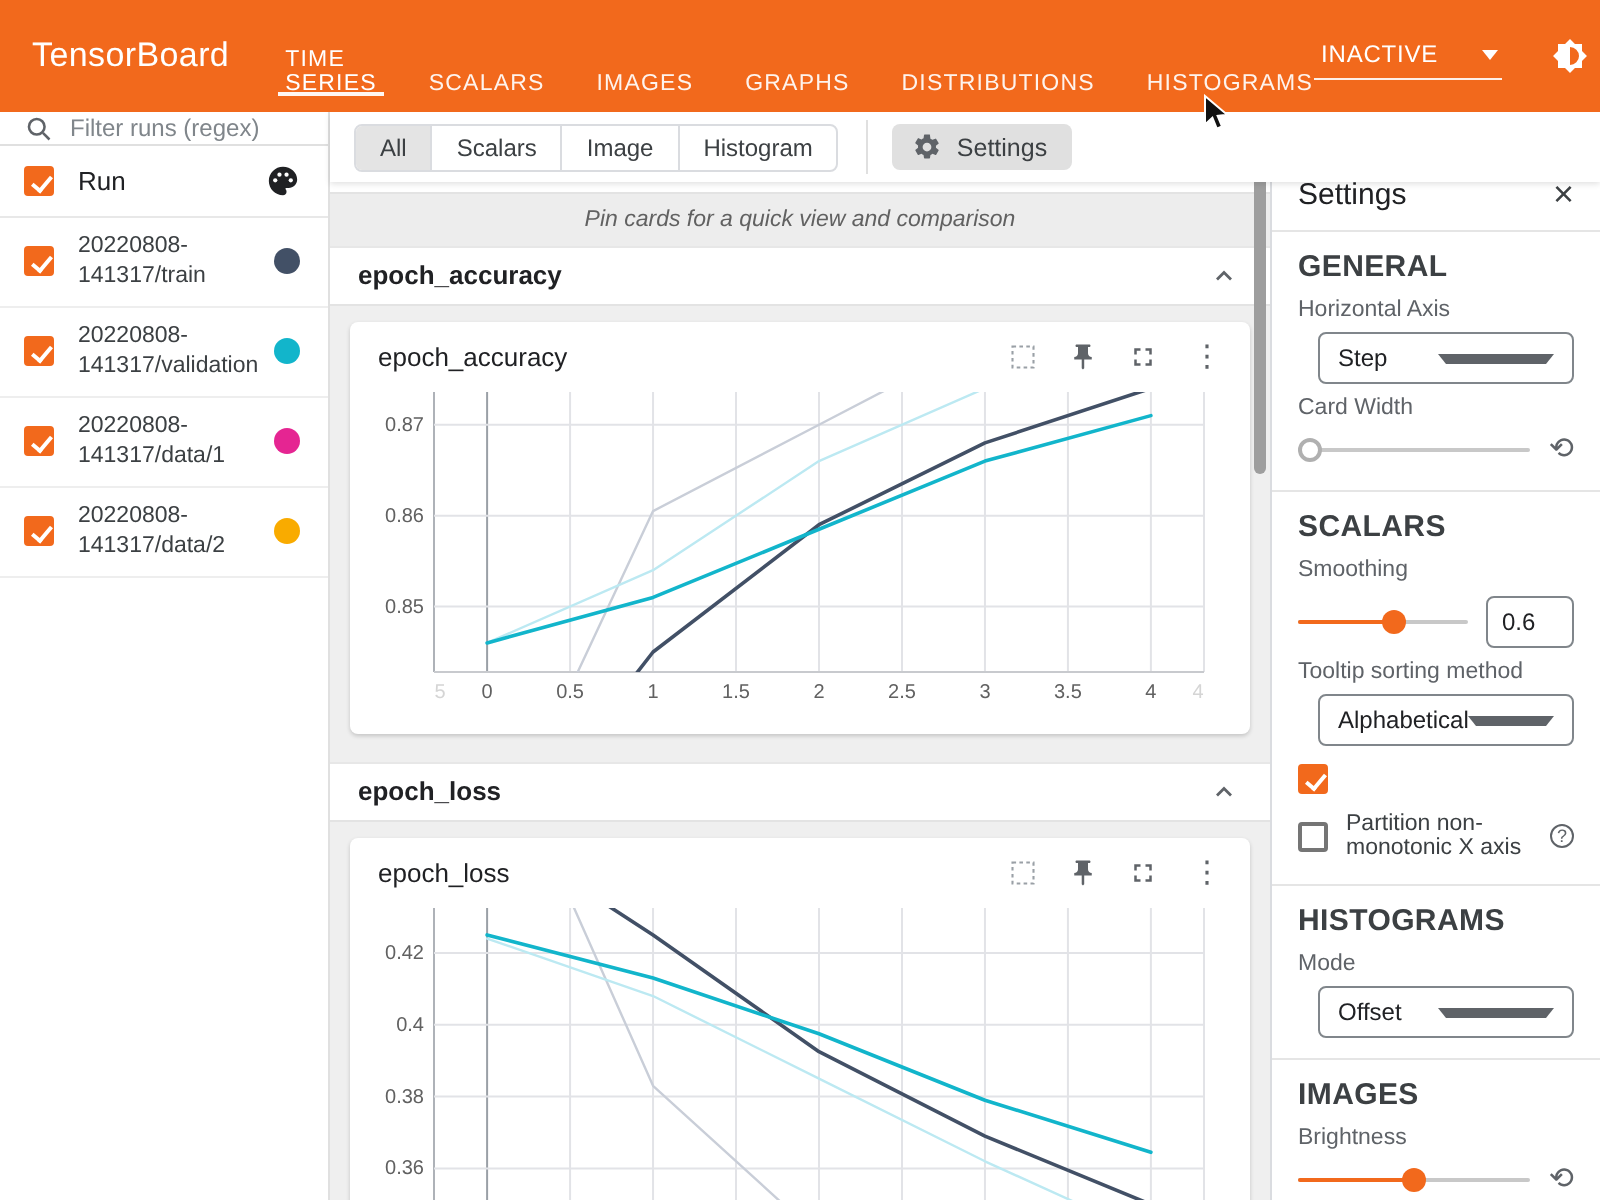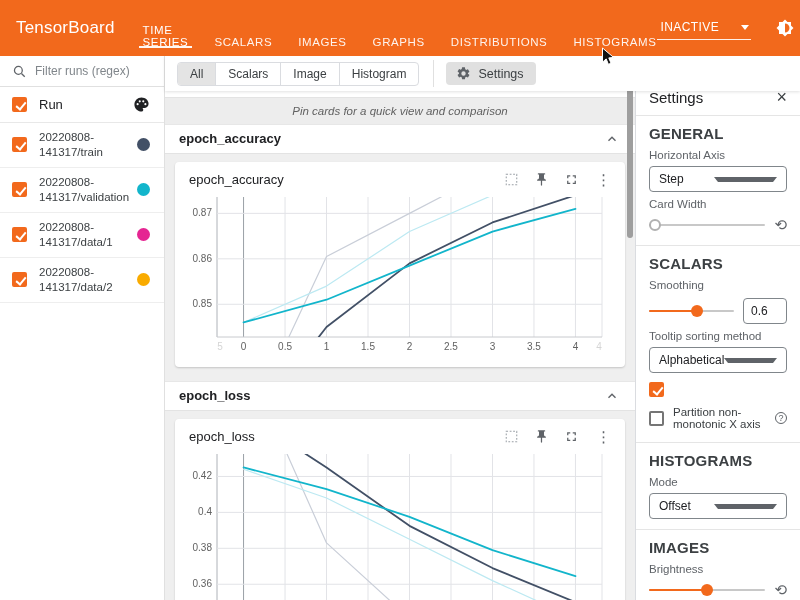--- a/index.html
+++ b/index.html
@@ -21,21 +21,21 @@
   
   .layout { display:flex; height:560px; }
   .sidebar { width:165px; border-right:1px solid #e0e0e0; background:#fff; display:flex; flex-direction:column; }
   .right-col { flex:1; display:flex; flex-direction:column; min-width:0; }
   .main-toolbar { height:35px; background:#fff; display:flex; align-items:center; padding:0 10px 0 12px; box-shadow:0 1px 3px rgba(0,0,0,.12); position:relative; z-index:4; }
   .right-lower { flex:1; display:flex; min-height:0;align-items:center; }
   .content-area { flex:1; background:#efefef; position:relative; overflow:hidden; min-width:0; }
   .settings-panel { width:165px; background:#fff; border-left:1px solid #dadce0; padding:0; overflow:hidden; }
 
   
-  .search-row { height:31px; display:flex; align-items:center; gap:8px; padding:0 10px 0 12px; border-bottom:1px solid #e0e0e0; }
+  .search-row { height:17px; display:flex; align-items:center; gap:8px; padding:0 10px 0 12px; border-bottom:1px solid #e0e0e0; }
   .search-row input { border:none; outline:none; flex:1; min-width:0; font-size:12px; font-family:inherit; color:#3c4043; }
   .search-row input::placeholder { color:#80868b; }
   .run-header { display:flex; align-items:center; padding:9px 14px 9px 12px; border-bottom:1px solid #e8e8e8; }
   .run-header .hdr-label { font-size:13px; color:#202124; margin-left:12px; flex:1; }
   .run-row { display:flex; align-items:center; padding:7px 14px 7px 12px; border-bottom:1px solid #eee; cursor:pointer; }
   .run-name { font-size:11.5px; line-height:1.3; color:#3c4043; margin-left:12px; flex:1; overflow-wrap:anywhere; }
   .run-dot { width:13px; height:13px; border-radius:50%; flex:none; }
   .cb { width:15px; height:15px; border:2px solid #757575; border-radius:2px; flex:none; position:relative; background:#fff; cursor:pointer; }
   .cb.checked { background:#f2691c; border-color:#f2691c; }
   .cb.checked::after { content:""; position:absolute; left:3.5px; top:0.5px; width:4px; height:8px; border:solid #fff; border-width:0 2px 2px 0; transform:rotate(40deg); }
@@ -66,21 +66,21 @@
   .kebab { font-size:15px; color:#5f6368; line-height:1; cursor:pointer; padding:0 2px; }
   .chart-host { padding:2px 0 0 6px; }
   .vscroll { position:absolute; top:4px; right:2px; width:6px; height:166px; background:#9e9e9e; border-radius:3px; cursor:pointer; }
   .sp-title-row { display:flex; align-items:center; padding:11px 13px 9px 13px; border-bottom:1px solid #e5e5e5; }
   .sp-title { font-size:15px; color:#202124; flex:1; }
   .sp-close { font-size:18px; color:#3c4043; cursor:pointer; line-height:1; }
   .sp-section { padding:9px 13px 10px 13px; border-bottom:1px solid #e5e5e5; }
   .sp-section:last-child { border-bottom:none; }
   .sp-heading { font-size:15px; font-weight:700; color:#3c4043; letter-spacing:.2px; margin-bottom:7px; }
   .sp-label { font-size:11.5px; color:#5f6368; margin:6px 0 5px 0; display:flex; align-items:center; gap:5px; }
-  .mat-select { height:26px; border:1px solid #80868b; border-radius:4px; display:flex; align-items:center; padding:0 9px; cursor:pointer; background:#fff; }
+  .mat-select { height:26px; border:1px solid #80868b; border-radius:4px; display:flex; align-items:center; padding:0 9px; cursor:pointer; background:#fff;margin-left:10px; }
   .mat-select span { font-size:12px; color:#202124; flex:1; }
   .mat-select .caret-down { border-top-color:#5f6368; }
   .slider-row { display:flex; align-items:center; gap:9px; margin:7px 0 3px 0; }
   .slider { position:relative; flex:1; height:14px; cursor:pointer; }
   .slider .track { position:absolute; top:6px; left:0; right:0; height:2px; background:#c8c8c8; border-radius:1px; }
   .slider .fill { position:absolute; top:6px; left:0; height:2px; background:#f2691c; border-radius:1px; }
   .slider .thumb { position:absolute; top:1px; width:12px; height:12px; border-radius:50%; background:#f2691c; }
   .slider.at-min .thumb { background:#fff; border:2px solid #b0b0b0; }
   .reset-icon { font-size:15px; color:#5f6368; cursor:pointer; line-height:1; flex:none; }
   .num-input { width:44px; height:26px; border:1px solid #80868b; border-radius:4px; font-size:12px; color:#202124; padding:0 7px; font-family:inherit; outline:none; flex:none; }

